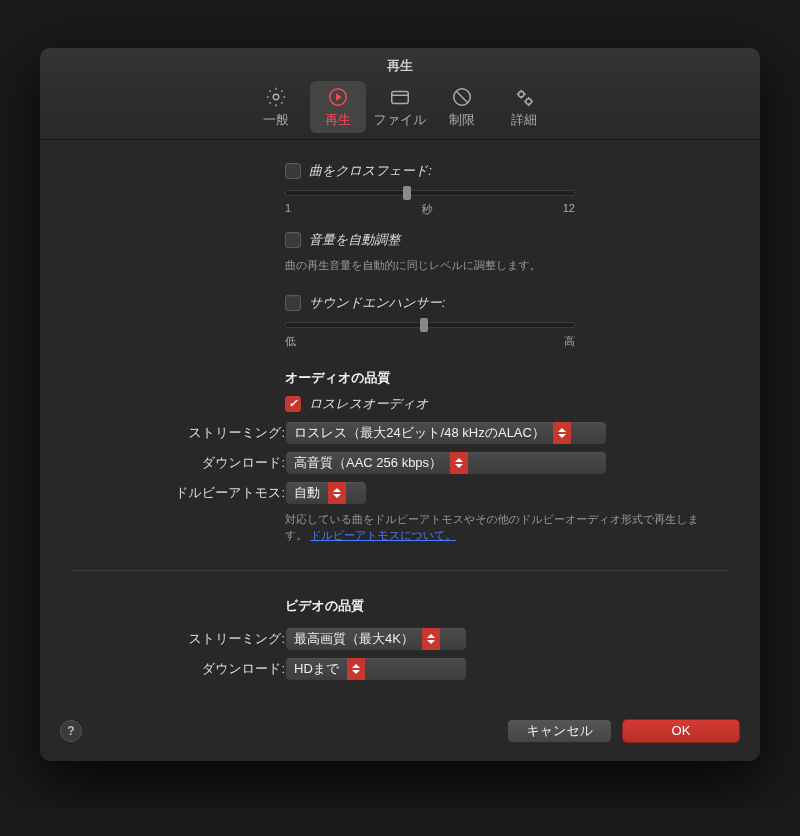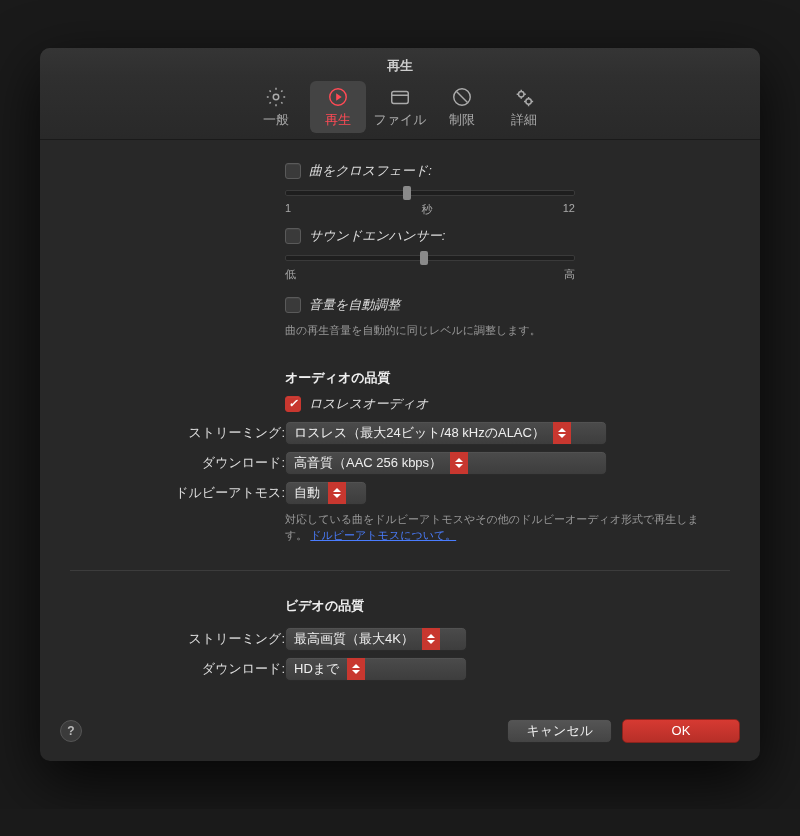--- a/index.html
+++ b/index.html
@@ -293,51 +293,51 @@
             </div>
           <div class="slider-ticks">
             <span>1</span>
             <span>秒</span>
             <span>12</span>
           </div>
         </div>
       </div>
     </div>
 
+    <div class="row" style="margin-top:10px">
+      <div class="labelcol"></div>
+      <div class="ctrlcol">
+        <div class="check">
+          <span class="chkbox"></span>
+          <span>音量を自動調整</span>
+        </div>
+        <div class="hint">曲の再生音量を自動的に同じレベルに調整します。</div>
+      </div>
+    </div>
+
     <div class="row">
       <div class="labelcol"></div>
       <div class="ctrlcol">
         <div class="check">
           <span class="chkbox"></span>
           <span>サウンドエンハンサー:</span>
         </div>
         <div class="slider-wrap">
           <div class="slider-track">
               <div class="slider-thumb" style="left:48%"></div>
             </div>
           <div class="slider-ticks">
             <span>低</span>
             <span></span>
             <span>高</span>
           </div>
         </div>
       </div>
     </div>
 
-    <div class="row" style="margin-top:10px">
-      <div class="labelcol"></div>
-      <div class="ctrlcol">
-        <div class="check">
-          <span class="chkbox"></span>
-          <span>音量を自動調整</span>
-        </div>
-        <div class="hint">曲の再生音量を自動的に同じレベルに調整します。</div>
-      </div>
-    </div>
-
     <div class="row">
       <div class="labelcol"></div>
       <div class="ctrlcol">
         <div class="section-heading">オーディオの品質</div>
         <div class="check">
           <span class="chkbox checked"></span>
           <span>ロスレスオーディオ</span>
         </div>
       </div>
     </div>

